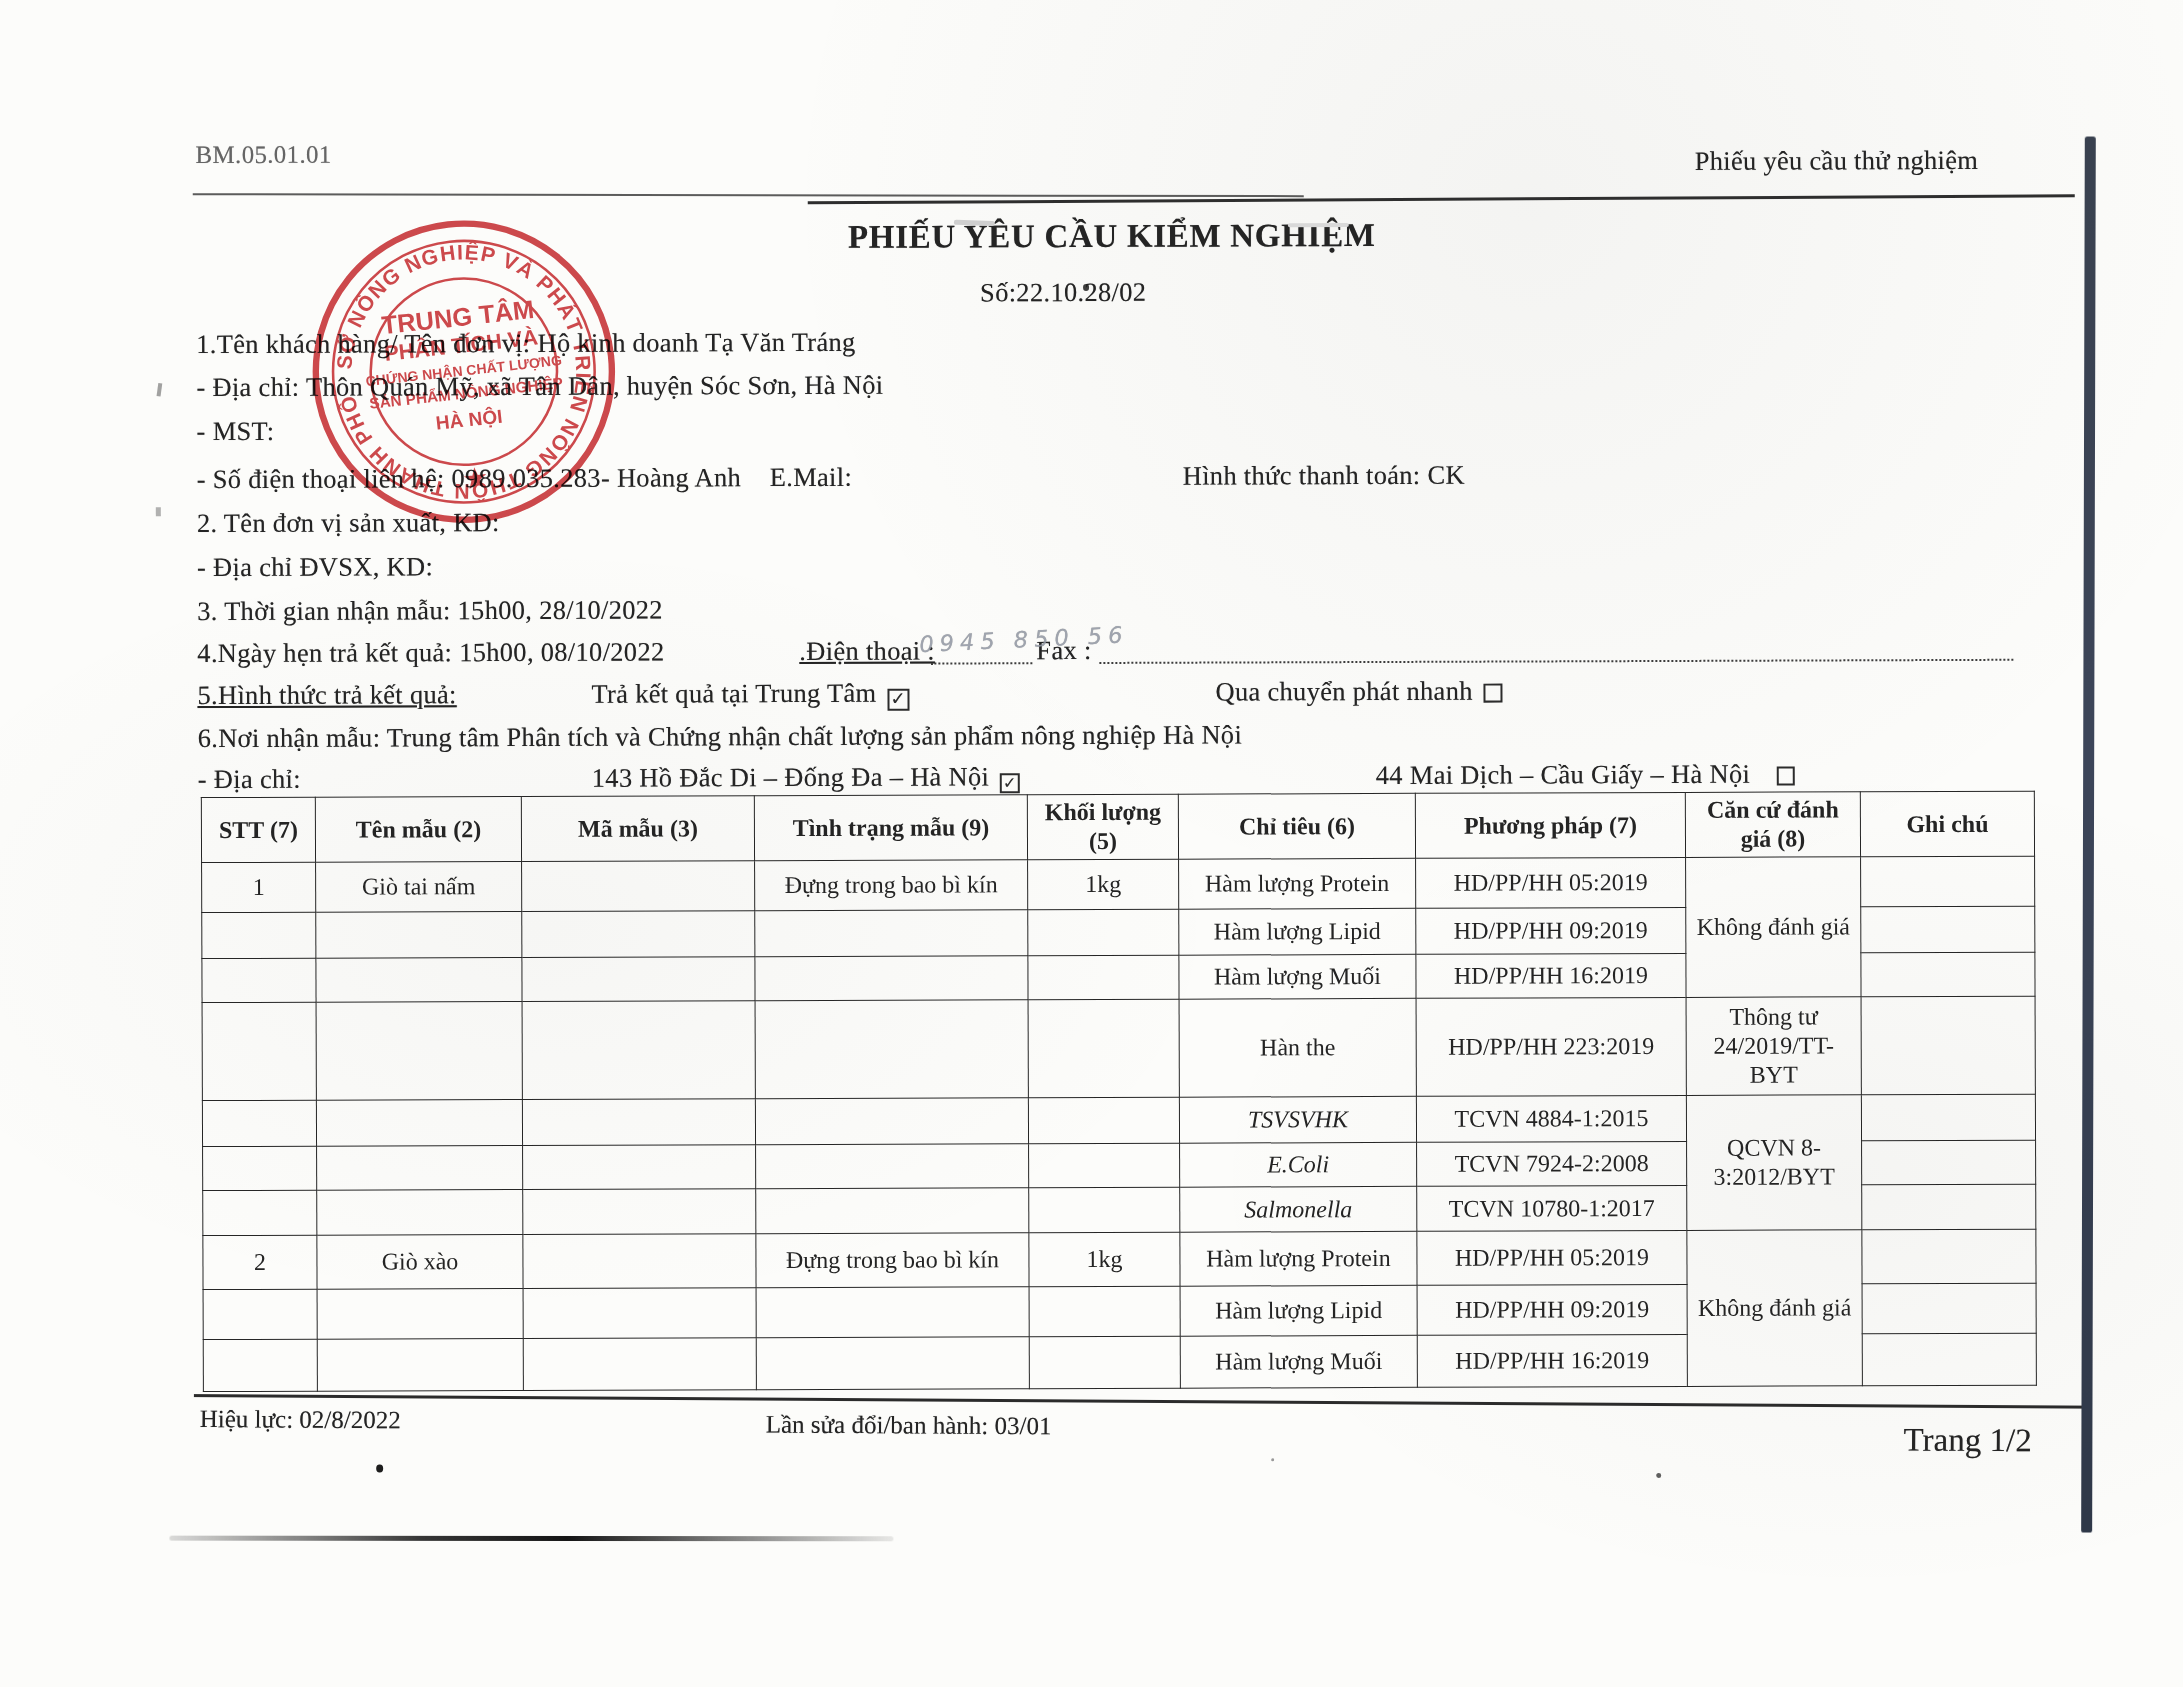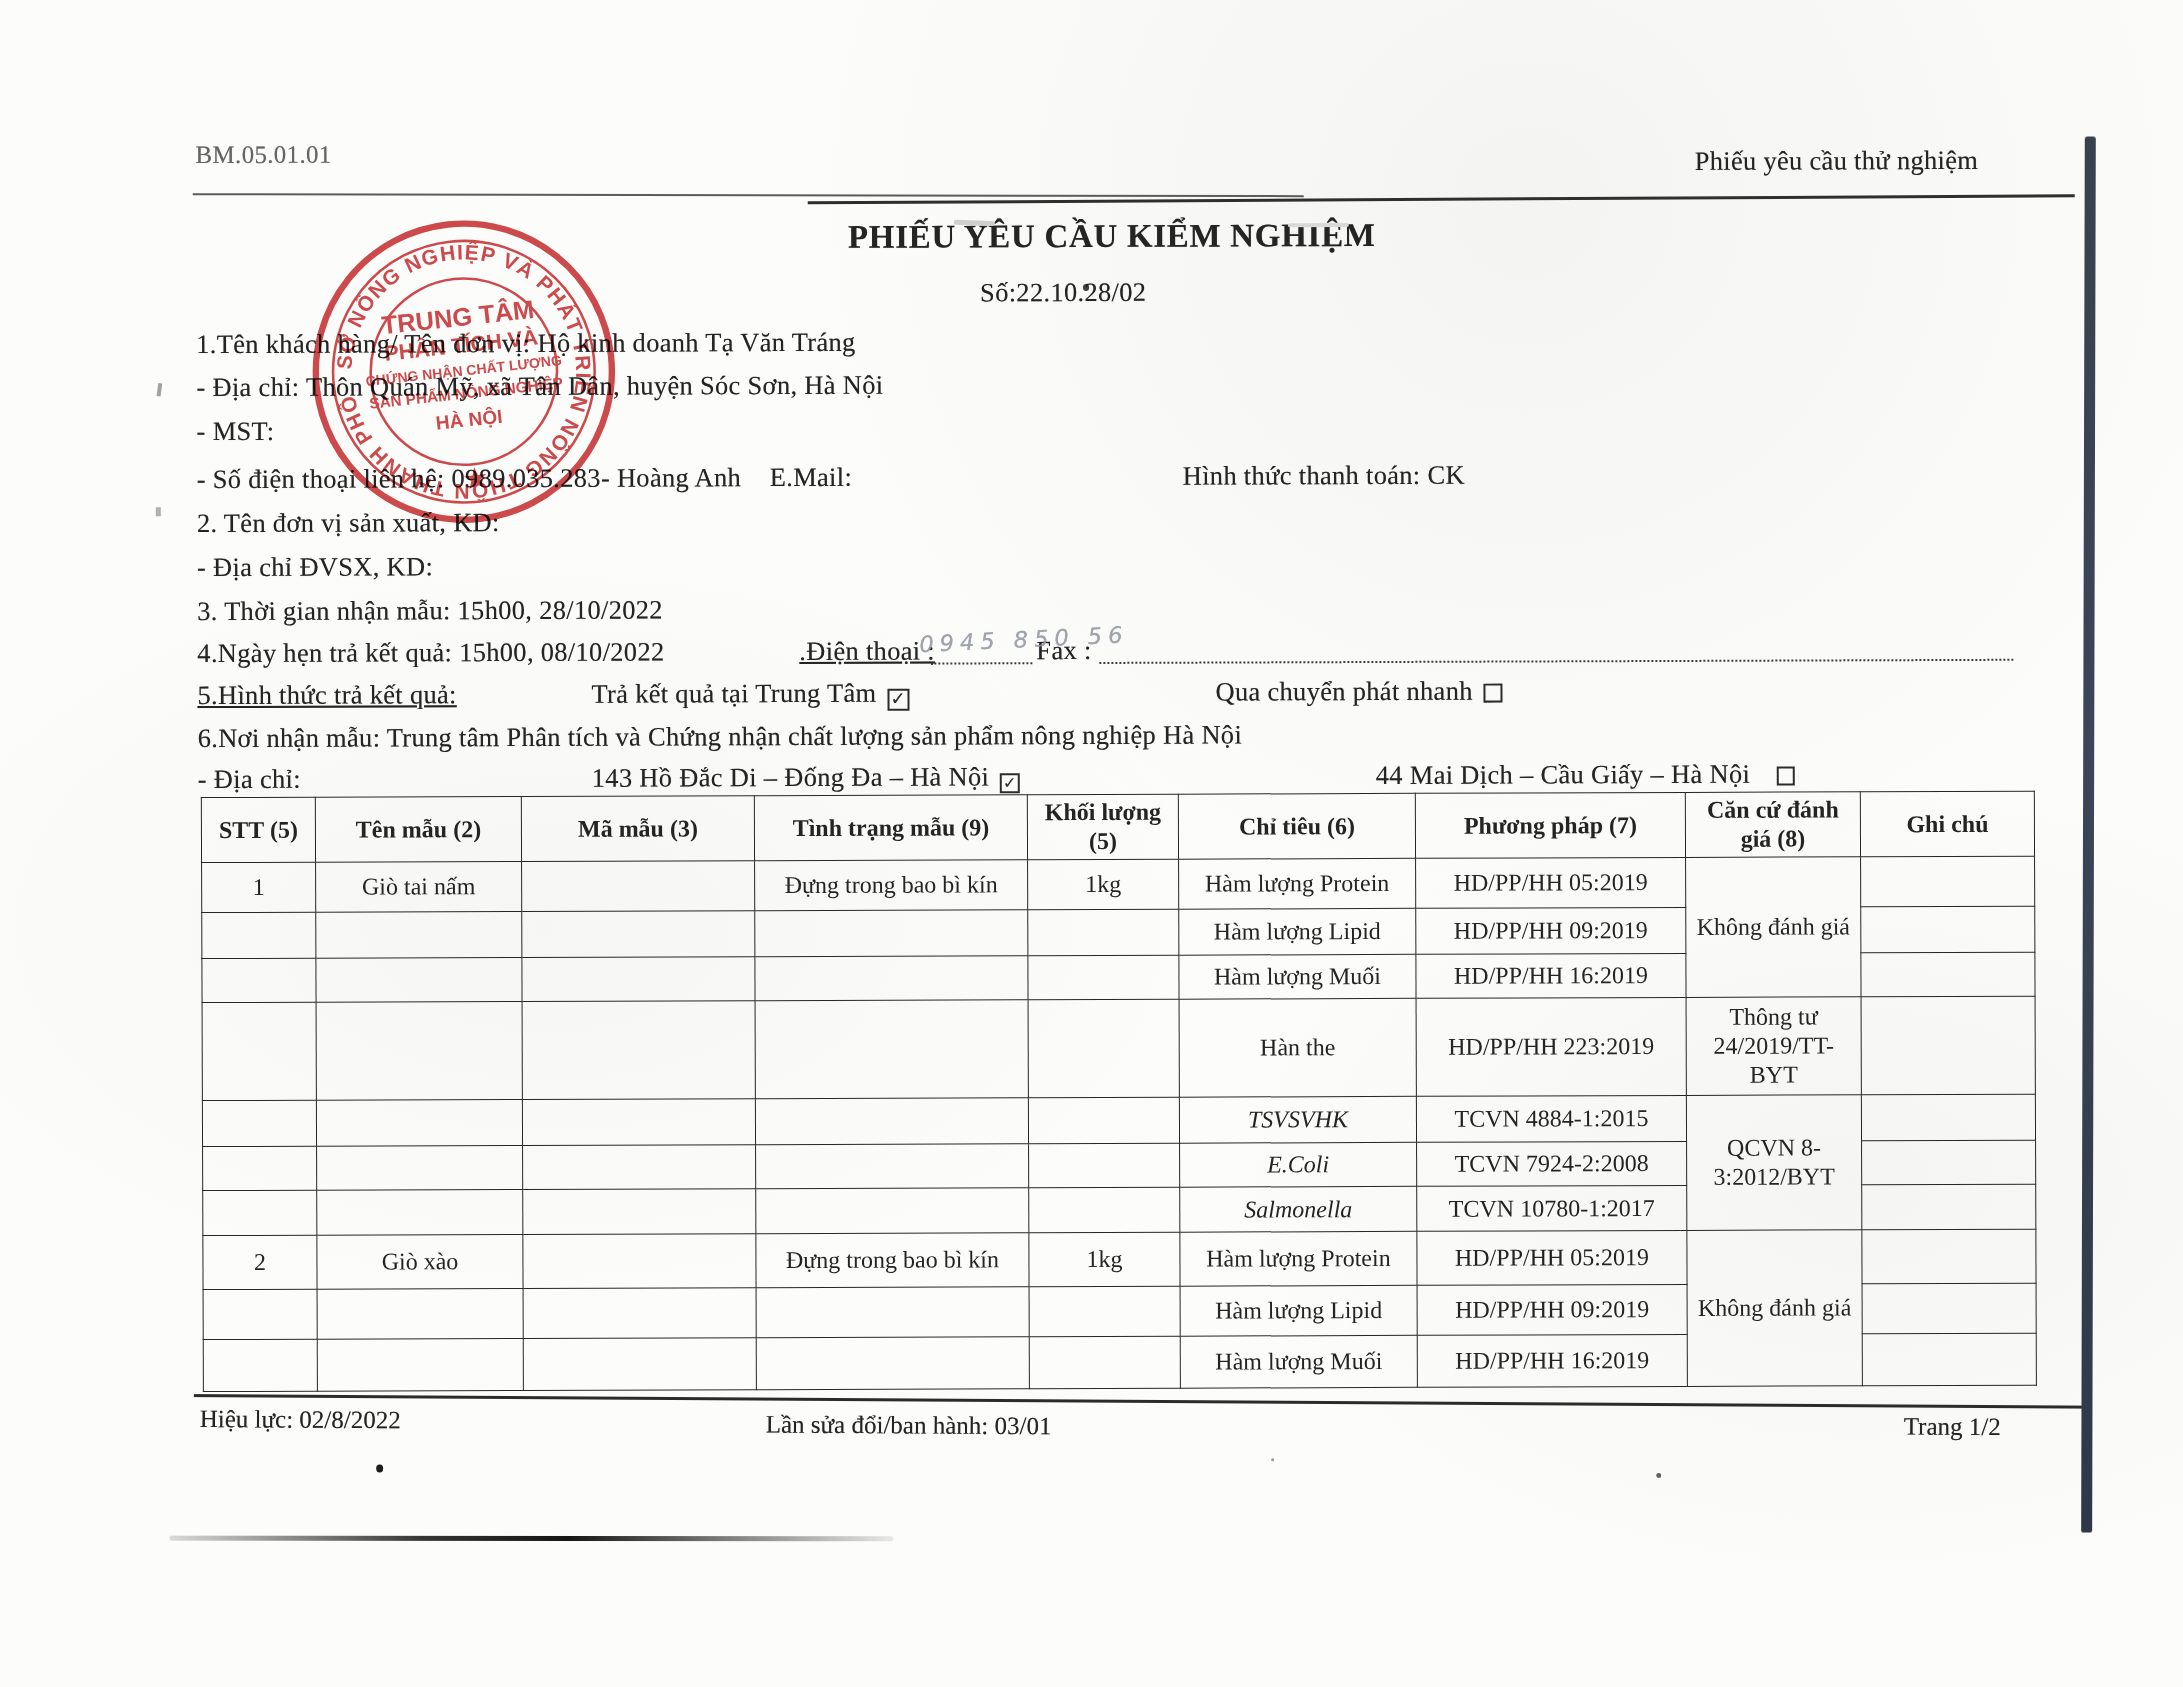--- a/index.html
+++ b/index.html
@@ -132,21 +132,21 @@
         <col style="width:233px">
       <col style="width:273px">
         <col style="width:151px">
         <col style="width:237px">
       <col style="width:270px">
         <col style="width:175px">
         <col style="width:174px">
     </colgroup>
     <tbody>
         <tr style="height:65px">
-      <th>STT (5)</th>
+      <th>STT (7)</th>
       <th>Tên mẫu (2)</th>
       <th>Mã mẫu (3)</th>
       <th>Tình trạng mẫu (9)</th>
       <th>Khối lượng (5)</th>
       <th>Chỉ tiêu (6)</th>
       <th>Phương pháp (7)</th>
       <th>Căn cứ đánh giá (8)</th>
       <th>Ghi chú</th>
     </tr>
     <tr style="height:50px">
@@ -253,21 +253,21 @@
       <td>HD/PP/HH 16:2019</td>
       <td></td>
     </tr>
   </tbody>
     </table>
 
   <div class="footer">
     <div class="rule" style="left:192px;top:0;width:1892px;height:2.6px;background:#2b2b2b;filter:blur(0.3px);"></div>
     <div class="seg soft" style="left:198px;top:10.6px;font-size:25px;">Hiệu lực: 02/8/2022</div>
     <div class="seg soft" style="left:764px;top:13.2px;font-size:25px;">Lần sửa đổi/ban hành: 03/01</div>
-    <div class="seg soft" style="left:1902px;top:8px;font-size:25px;">Trang 1/2</div>
+    <div class="seg soft" style="left:1902px;top:17px;font-size:33px;">Trang 1/2</div>
   </div>
 
   <div class="strip"></div>
   <div class="bsmudge"></div>
   <div class="dot" style="left:1085px;top:284px;width:6px;height:6.6px;opacity:.85;"></div>
   <div class="abs" style="left:956px;top:220px;width:41px;height:5.3px;background:#cfcfcf;border-radius:2.6px;transform:rotate(2deg);"></div>
   <div class="abs" style="left:1290px;top:224px;width:61px;height:4px;background:#d9d9d9;border-radius:2px;"></div>
   <div class="abs" style="left:159px;top:380px;width:4px;height:13.2px;background:#555;opacity:.55;transform:rotate(8deg);"></div>
   <div class="abs" style="left:157px;top:504px;width:5.3px;height:9.3px;background:#666;opacity:.5;"></div>
   <div class="dot" style="left:374px;top:1462px;width:6.6px;height:8px;"></div>

